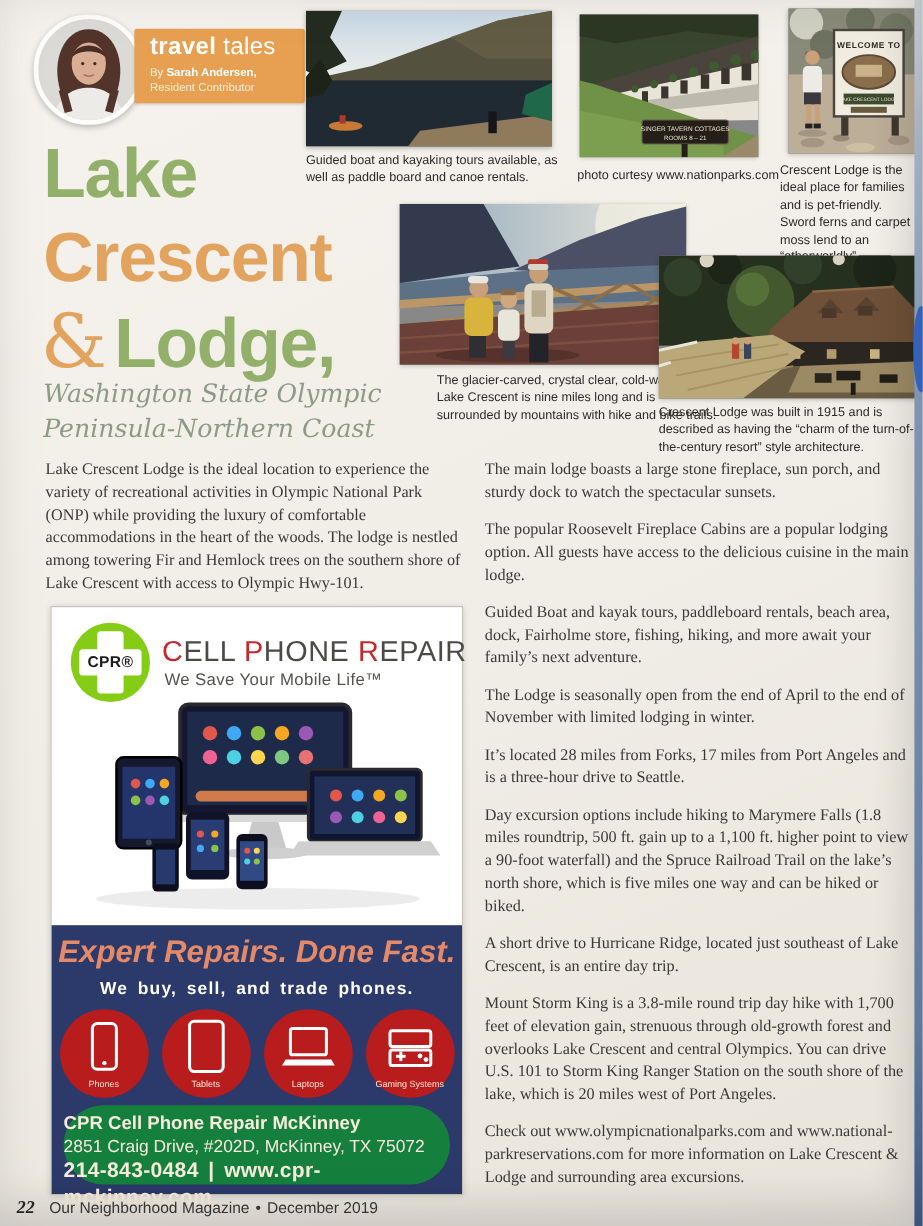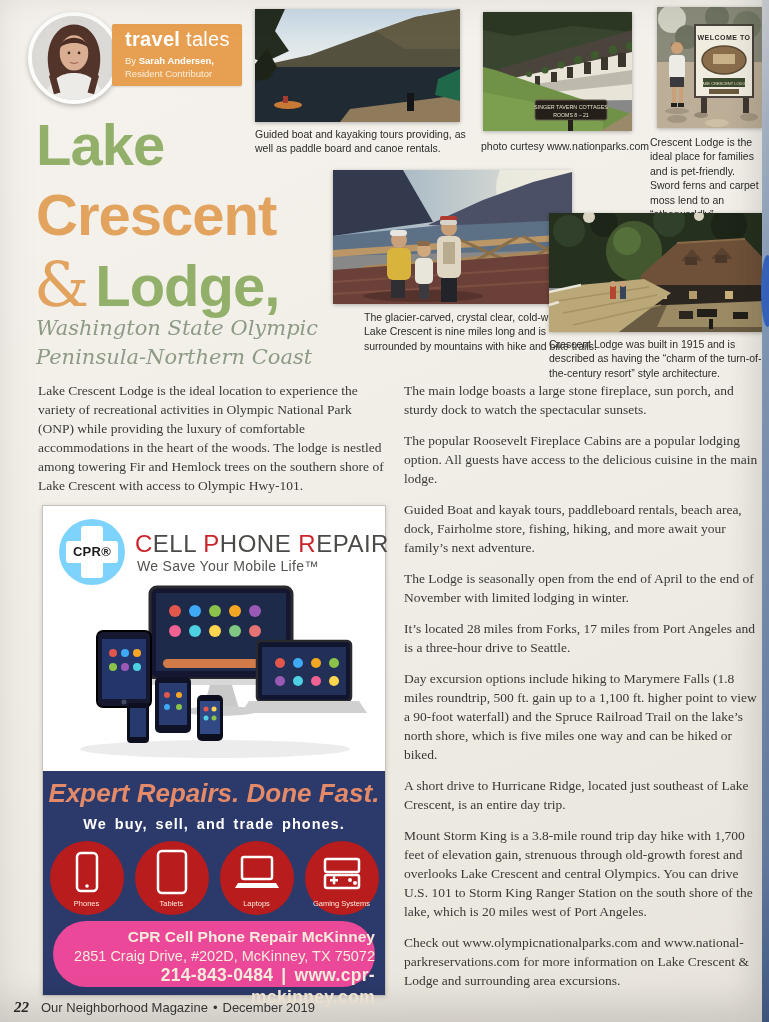--- a/index.html
+++ b/index.html
@@ -8,21 +8,21 @@
         font-family:"Liberation Sans",sans-serif;color:#2e2d2b;}
   .vignette{position:absolute;inset:0;pointer-events:none;
         box-shadow:inset 0 0 46px rgba(0,0,0,.07), inset -14px -20px 34px rgba(0,0,0,.09);}
   .next-edge{position:absolute;right:0;top:0;width:7px;height:100%;
         background:linear-gradient(#dadde1 0%,#b4c1d4 12%,#8ea6c4 30%,#7e97ba 58%,#6c86ad 84%,#46608d 100%);}
   .next-blob{position:absolute;right:-5px;top:255px;width:13px;height:72px;border-radius:50%;background:#3b6ccb;}
 
   
   .avatar{position:absolute;left:28px;top:12px;width:84px;height:84px;border-radius:50%;
         background:#dcdad8;border:4px solid #fdfdfb;box-shadow:0 2px 5px rgba(0,0,0,.25);overflow:hidden;}
-  .badge{position:absolute;left:112px;top:24px;width:130px;height:62px;background:#e7a052;border-radius:2px;
+  .badge{position:absolute;left:112px;top:24px;width:142px;height:62px;background:#e7a052;border-radius:2px;
         box-shadow:0 1px 2px rgba(0,0,0,.12);color:#fff;}
   .badge .tt{position:absolute;left:13px;top:4px;font-size:20px;letter-spacing:.3px;}
   .badge .tt b{font-weight:bold;}
   .badge .by{position:absolute;left:13px;top:31px;font-size:9.5px;color:#fdf4e6;}
   .badge .by b{color:#fff;}
   .badge .role{position:absolute;left:13px;top:44px;font-size:9.5px;color:#fbeeda;}
 
   
   .photo{position:absolute;box-shadow:0 1px 4px rgba(0,0,0,.28);line-height:0;background:#888;}
   #ph-lake{left:255px;top:9px;width:205px;height:113px;}
@@ -51,41 +51,41 @@
 
   
   .bodycol{position:absolute;font-family:"Liberation Serif",serif;font-size:13.5px;line-height:19px;color:#39،}
   #col-left{left:38px;top:381px;width:352px;}
   #col-right{left:404px;top:381px;width:358px;}
   .bodycol p{margin:0 0 12px 0;font-family:"Liberation Serif",serif;font-size:13.5px;line-height:19px;color:#3a3936;}
 
   
   #ad{position:absolute;left:42px;top:505px;width:342px;height:489px;background:#fff;
       border:1px solid #c6c2ba;box-shadow:0 1px 5px rgba(0,0,0,.15);}
-  .cpr-logo{position:absolute;left:16px;top:13px;width:66px;height:66px;border-radius:50%;background:#7dd3fc;}
+  .cpr-logo{position:absolute;left:16px;top:13px;width:66px;height:66px;border-radius:50%;background:#84cc16;}
   .cpr-logo .cv{position:absolute;left:22px;top:7px;width:22px;height:52px;background:#fff;border-radius:3px;}
   .cpr-logo .ch{position:absolute;left:7px;top:22px;width:52px;height:22px;background:#fff;border-radius:3px;}
   .cpr-logo .txt{position:absolute;left:0;top:25px;width:66px;text-align:center;font-weight:bold;font-size:13px;color:#1c1c1c;letter-spacing:.3px;}
   .wordmark{position:absolute;left:92px;top:24px;font-size:24px;letter-spacing:.5px;color:#4c4a47;white-space:pre;}
   .wordmark .red{color:#c9252b;}
   .tagline{position:absolute;left:94px;top:52px;font-size:14px;color:#56534f;letter-spacing:.3px;}
   .devices{position:absolute;left:12px;top:75px;}
   .ad-navy{position:absolute;left:0;right:0;top:265px;bottom:0;background:#2c3a6b;padding-left:14px;}
   .ad-head{position:absolute;left:0;right:0;top:7px;text-align:center;font-style:italic;font-weight:bold;
         font-size:26px;color:#e звpx;}
   .ad-head{color:#e republic;}
   .ad-head{color:#e58a68;}
   .ad-sub{position:absolute;left:0;right:0;top:45px;text-align:center;font-weight:bold;font-size:14.5px;
         color:#ffffff;letter-spacing:1px;word-spacing:3px;}
   .circles{position:absolute;left:0;right:0;top:70px;display:flex;justify-content:center;gap:11px;}
   .svc{width:74px;height:74px;border-radius:50%;background:#b91c1c;position:relative;}
   .svc svg{position:absolute;left:50%;top:8px;transform:translateX(-50%);}
   .svc .lbl{position:absolute;left:0;right:0;bottom:7px;text-align:center;font-size:7.5px;color:#fde9d9;}
-  .ad-box{position:absolute;left:10px;right:10px;top:150px;height:66px;background:#ec4899;border-radius:33px;
-        text-align:right;color:#f7ecdb;}
+  .ad-box{position:absolute;left:10px;right:10px;top:150px;height:66px;background:#15803d;border-radius:33px;
+        text-align:left;color:#f7ecdb;}
   .ad-box .l1{margin-top:7px;font-weight:bold;font-size:15.5px;line-height:1.2;}
   .ad-box .l2{font-size:14.5px;line-height:1.25;}
   .ad-box .l3{font-weight:bold;font-size:17.5px;line-height:1.25;letter-spacing:.3px;}
   .ad-box .sep{padding:0 8px;}
 
   
   .footer{position:absolute;left:14px;top:999px;font-size:13px;color:#3b3a38;}
   .footer .num{font-family:Liberation Serif, serif;font-weight:bold;font-style:italic;font-size:15px;color:#2a2927;margin-right:12px;}
   .footer .bullet{padding:0 5px;color:#3b3a38;}
   svg{display:block;}
@@ -129,21 +129,21 @@
       <rect y="58" width="205" height="55" fill="#202a33"></rect>
       <polygon points="95,100 205,86 205,113 85,113" fill="#8f7a5c"></polygon>
       <polygon points="183,70 205,60 205,92 180,86" fill="#20684a"></polygon>
       <ellipse cx="33" cy="96" rx="14" ry="4" fill="#c77a35"></ellipse>
       <rect x="28" y="87" width="5" height="7" fill="#a63a2e"></rect>
       <rect x="152" y="84" width="7" height="18" fill="#14161a"></rect>
       <polygon points="0,0 30,0 20,22 34,42 8,54 0,50" fill="#232c1e"></polygon>
       <polygon points="0,55 12,40 22,58 14,70 0,72" fill="#1d2417"></polygon>
     </svg>
   </figure>
-  <div class="caption" id="cap-lake">Guided boat and kayaking tours providing, as well as paddle board and canoe rentals.</div>
+  <div class="caption" id="cap-lake">Guided boat and kayaking tours available, as well as paddle board and canoe rentals.</div>
 
   <figure class="photo" id="ph-cottages" style="margin:0;">
     <svg width="149" height="119" viewBox="0 0 149 119">
       <rect width="149" height="60" fill="#39462f"></rect>
       <polygon points="0,0 149,0 149,20 90,14 30,24 0,18" fill="#2c3824"></polygon>
       <polygon points="12,58 149,18 149,44 12,74" fill="#4a443c"></polygon>
       <polygon points="12,70 149,40 149,88 12,90" fill="#e8e4d8"></polygon>
       <polygon points="12,78 149,58 149,72 12,86" fill="#8a857a" opacity=".45"></polygon>
       <g fill="#3a362e">
         <rect x="20" y="72" width="5" height="9"></rect>

